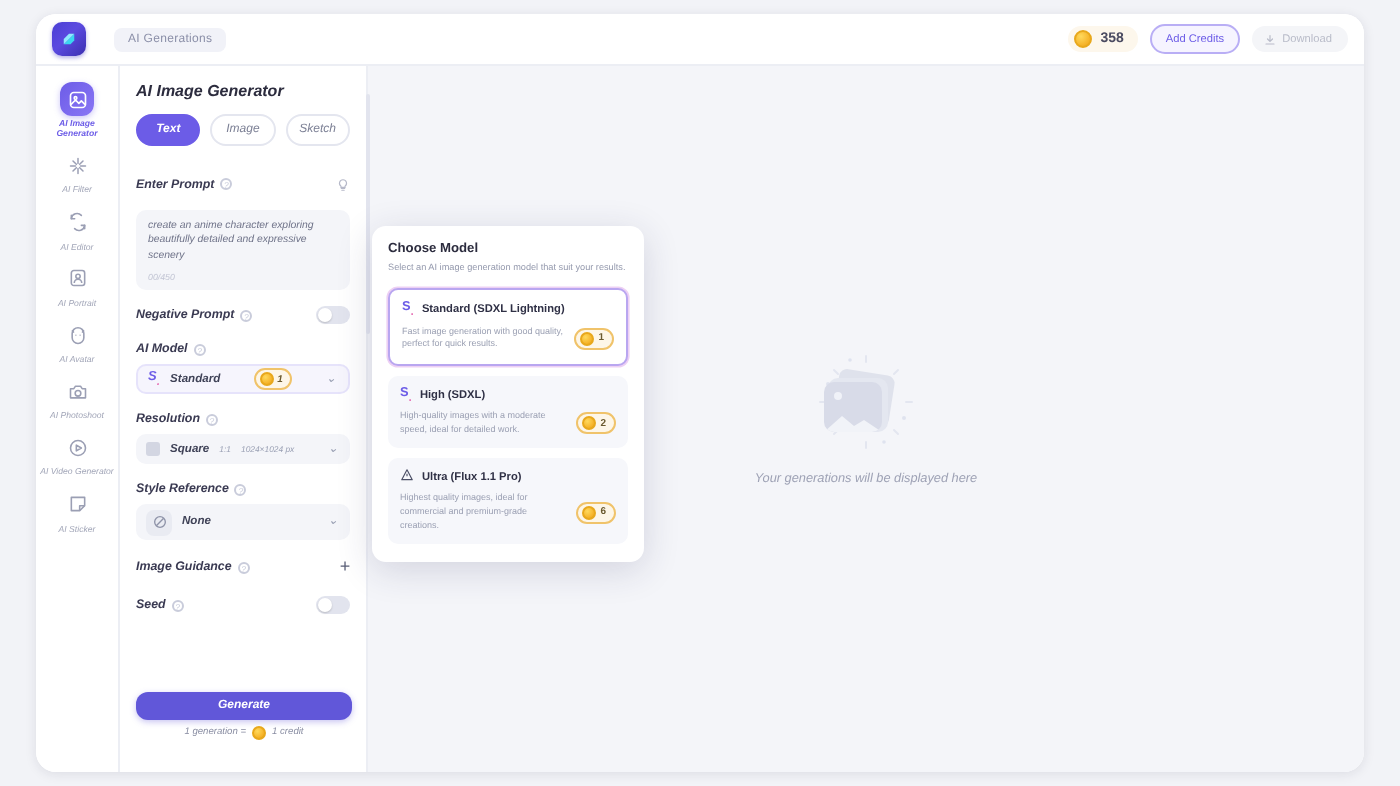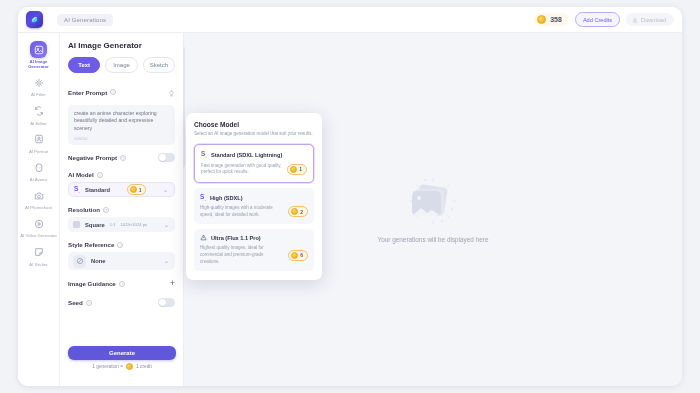--- a/index.html
+++ b/index.html
@@ -82,21 +82,21 @@
   }
   .btn-download {
     font-size: 5.6px; color: #b9bcc9;
     background: #f4f5f8;
     border-radius: 9px;
     padding: 3.5px 8px 3.5px 6px;
     display: flex; align-items: center; gap: 3px;
     white-space: nowrap;
   }
   
-  .body { position: absolute; left:0; top: 26px; width: 664px; height: 353px; display: flex; }
+  .body { position: absolute; left:0; top: 26px; width: 664px; height: 353px; display: flex; font-style: italic; }
   
   .rail {
     width: 42px; height: 353px;
     background: #ffffff;
     border-right: 1px solid #eceef4;
     padding-top: 6px;
     display: flex; flex-direction: column; align-items: center;
     gap: 2px;
   }
   .rail-item {

